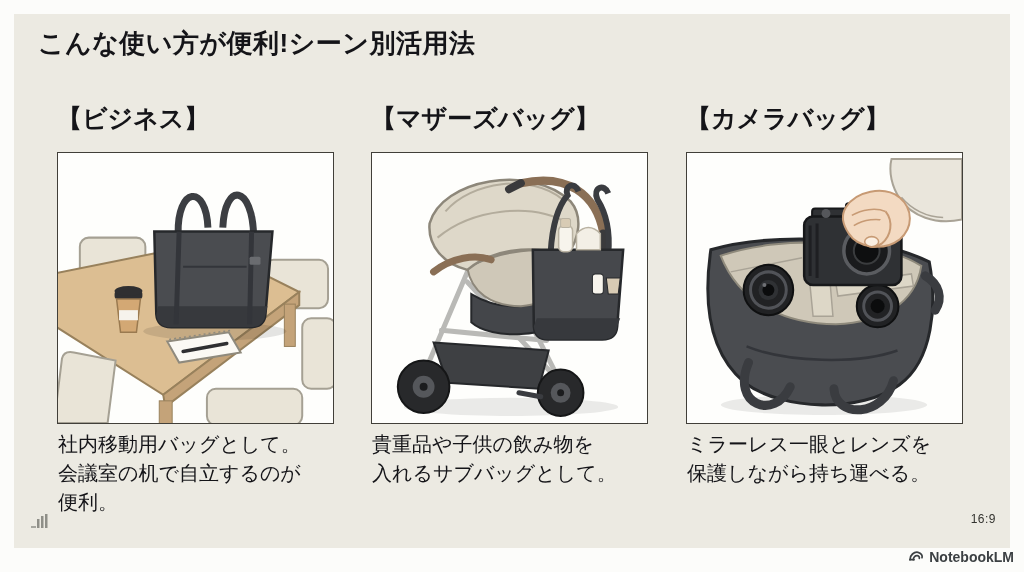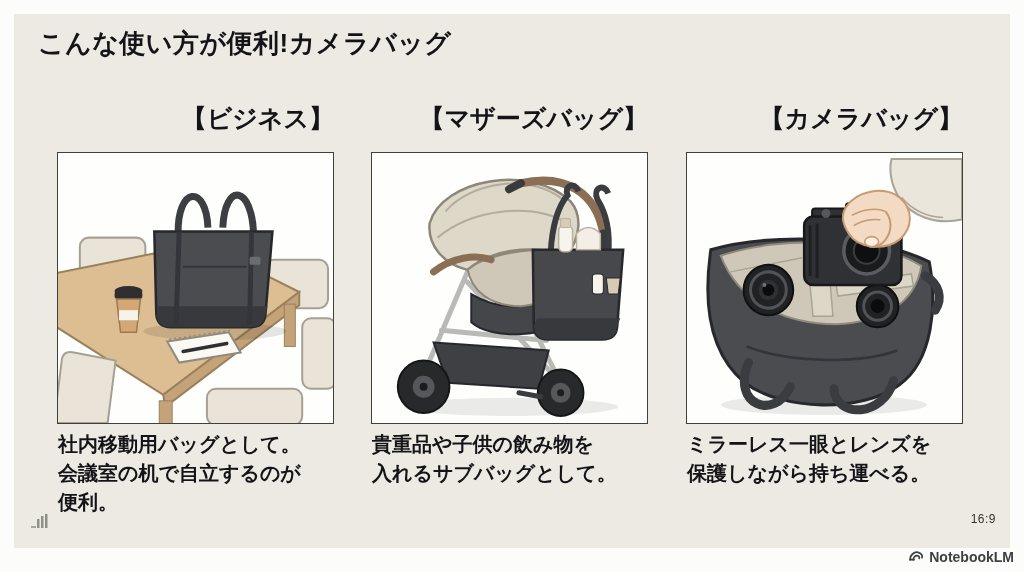--- a/index.html
+++ b/index.html
@@ -15,52 +15,52 @@
   }
   .slide-title{
     position:absolute;left:24px;top:12px;
     font-size:26px;font-weight:700;letter-spacing:.5px;color:#141418;
     white-space:nowrap;
   }
   .col{position:absolute;top:0;width:277px;height:534px;}
   .col1{left:43px;} .col2{left:357px;} .col3{left:672px;}
   .col-header{
     position:absolute;top:88px;left:0;width:100%;
-    text-align:right;font-size:25px;font-weight:700;color:#141418;
+    text-align:left;font-size:25px;font-weight:700;color:#141418;
     white-space:nowrap;
   }
   .imgbox{
     position:absolute;top:138px;left:0;width:277px;height:272px;
     background:#FDFDFA;border:1.5px solid #413F39;box-sizing:border-box;
     overflow:hidden;
   }
   .imgbox svg{display:block;width:100%;height:100%;}
   .caption{
     position:absolute;top:416px;left:1px;width:296px;
-    font-size:20px;font-weight:700;line-height:1.45;color:#141418;
+    font-size:20px;font-weight:400;line-height:1.45;color:#141418;
     white-space:pre-line;
   }
   .aspect-label{
     position:absolute;right:14px;bottom:22px;
     font-size:12px;color:#33332F;letter-spacing:.5px;
   }
   .corner-mark{position:absolute;left:16px;bottom:18px;width:20px;height:16px;}
   .brand{
     position:absolute;right:10px;top:549px;height:18px;
     display:flex;gap:5px;
     font-size:14px;font-weight:700;color:#3C4043;
   }
   .brand svg{width:16px;height:16px;}
 </style>
 </head>
 <body>
 
 <div class="slide">
 
-  <div class="slide-title">こんな使い方が便利!カメラバッグ</div>
+  <div class="slide-title">こんな使い方が便利!シーン別活用法</div>
 
   <div class="col col1">
     <div class="col-header">【ビジネス】</div>
     <div class="imgbox">
       <svg viewBox="0 0 277 268" preserveAspectRatio="none" role="img" aria-label="会議室の机の上に自立する黒いトートバッグ(コーヒーとメモ帳)">
         <rect width="277" height="268" fill="#FEFEFC"></rect>
 
         <g stroke="#A5A093" stroke-width="2" fill="#E9E4D7">
           <rect x="22" y="84" width="66" height="52" rx="9"></rect>
           <rect x="208" y="106" width="64" height="48" rx="9"></rect>

